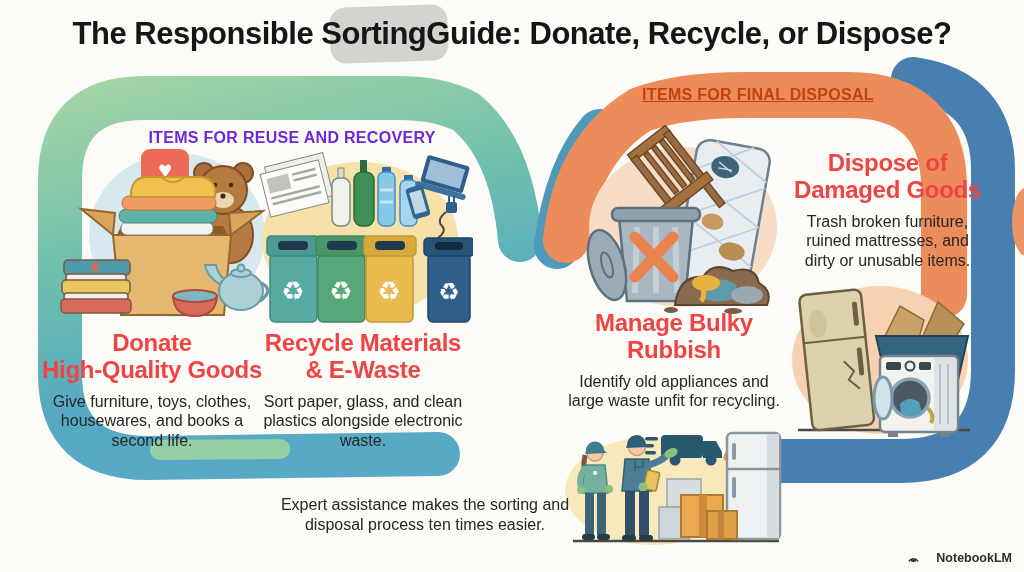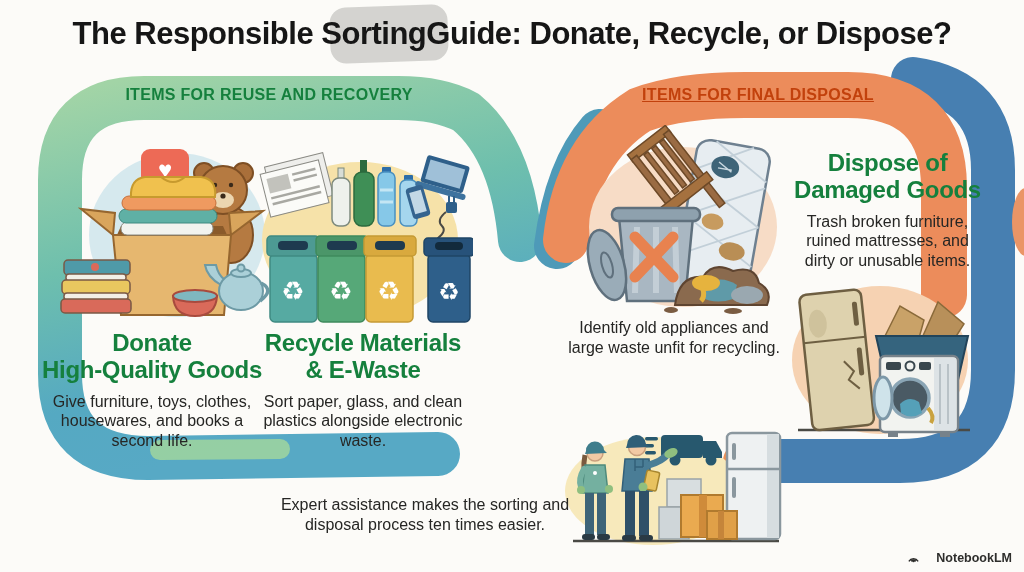--- a/index.html
+++ b/index.html
@@ -8,26 +8,26 @@
   .abs{position:absolute;}
   .pre{white-space:pre-line;}
   
   #title{left:0;top:16px;width:1024px;text-align:center;font-size:31px;font-weight:800;
     letter-spacing:-0.5px;color:#161616;z-index:5;}
   #title-smudge{left:330px;top:6px;width:118px;height:56px;background:#c9c9c6;opacity:.8;
     border-radius:16px;transform:rotate(-2deg);z-index:1;}
   
   .band-header{top:86px;width:350px;text-align:center;font-size:16px;font-weight:800;
     letter-spacing:.3px;z-index:6;}
-  #hdr-reuse{left:94px;color:#15803d;}
+  #hdr-reuse{left:117px;color:#6d28d9;margin-top:43px;}
   #hdr-disposal{left:583px;color:#c2410c;text-decoration:underline;}
   
   .card{z-index:6;text-align:center;}
   .card h3{margin:0 0 6px 0;font-size:24px;line-height:1.12;font-weight:800;
-    letter-spacing:-0.3px;color:#15803d;}
+    letter-spacing:-0.3px;color:#ef4444;}
   .card p{margin:8px;font-size:16px;line-height:1.22;color:#262624;}
   #card-donate{left:32px;top:330px;width:240px;}
   #card-recycle{left:248px;top:330px;width:230px;}
   #card-dispose{left:780px;top:150px;width:215px;}
   #card-bulky{left:560px;top:310px;width:228px;}
   #card-help{left:260px;top:487px;width:330px;}
   #card-help h3{font-size:24px;}
   
   #bands{left:0;top:0;z-index:1;}
   .scene{z-index:3;}
@@ -348,20 +348,22 @@
 
   <div id="card-dispose" class="abs card">
     <h3 class="pre">Dispose of
 Damaged Goods</h3>
     <p class="pre">Trash broken furniture,
 ruined mattresses, and
 dirty or unusable items.</p>
   </div>
 
   <div id="card-bulky" class="abs card">
+    <h3 class="pre">Manage Bulky
+Rubbish</h3>
     <p class="pre">Identify old appliances and
 large waste unfit for recycling.</p>
   </div>
 
   <div id="card-help" class="abs card">
     <p class="pre">Expert assistance makes the sorting and
 disposal process ten times easier.</p>
   </div>
 
   <div id="watermark" class="abs">

